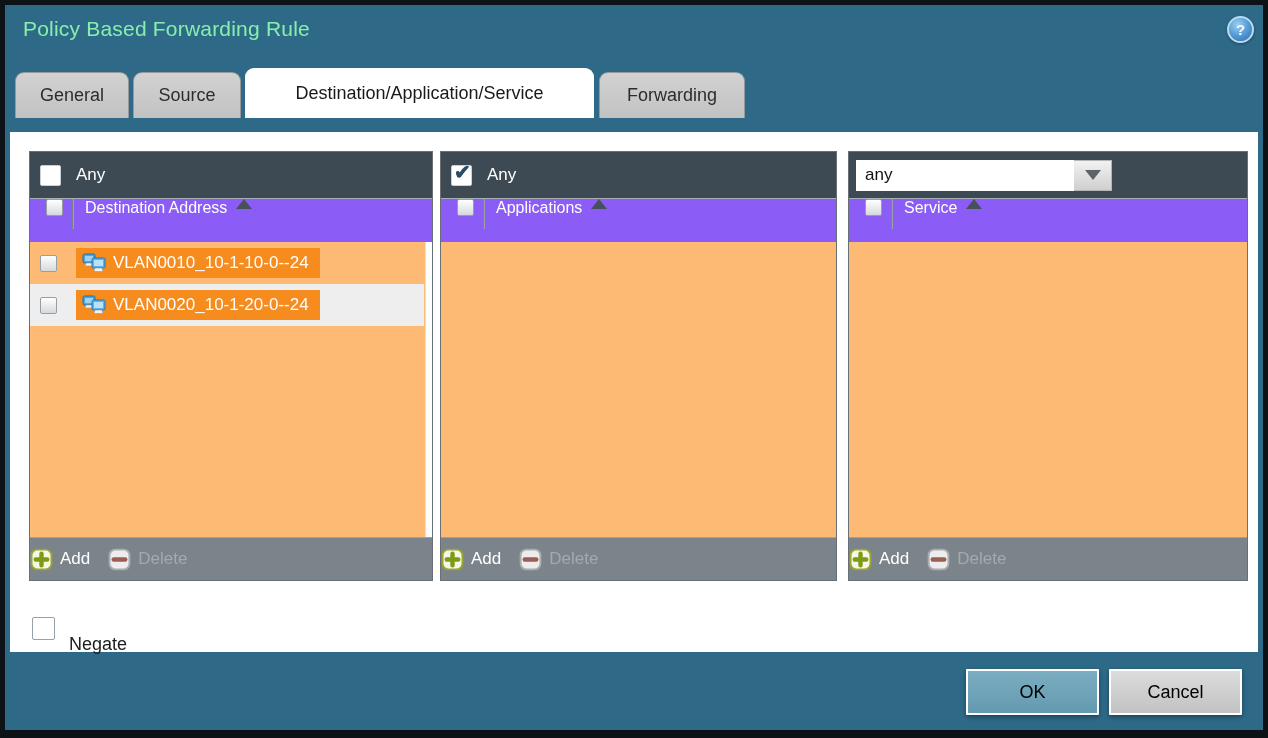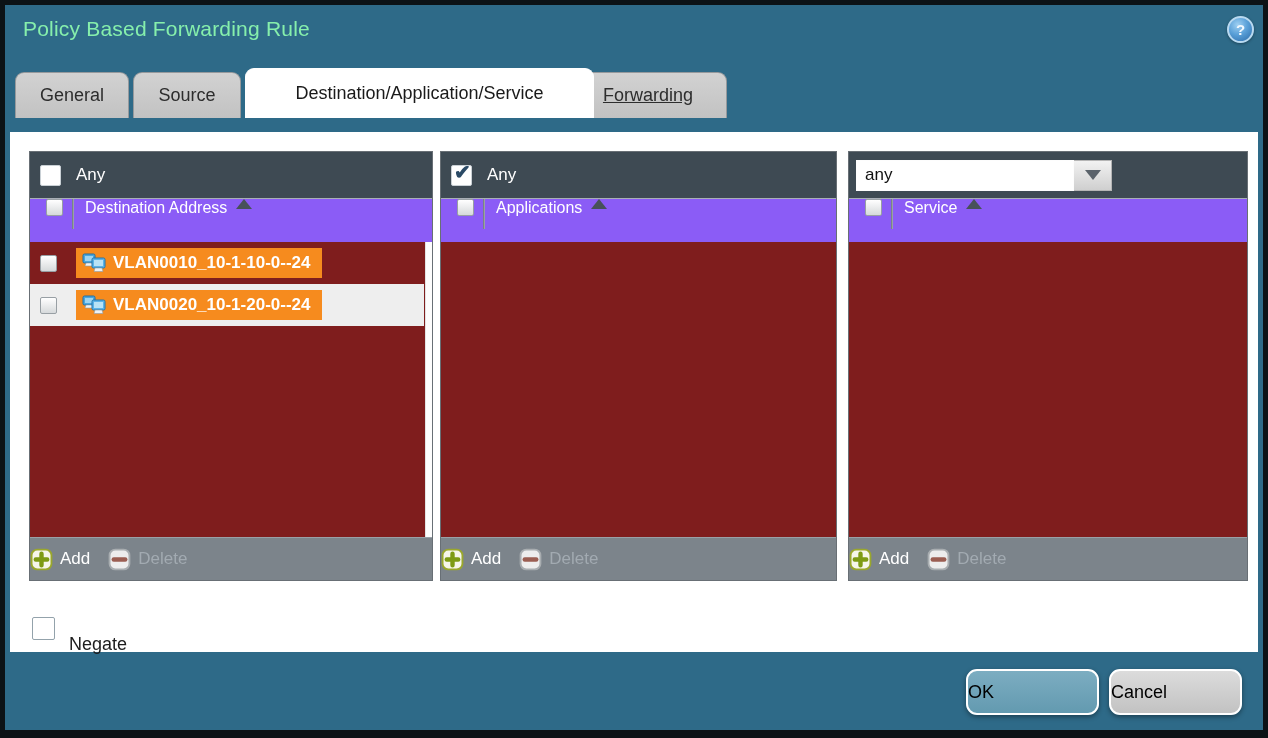--- a/index.html
+++ b/index.html
@@ -78,21 +78,21 @@
     width:1px; height:30px; background:#7a8288;
     margin-left:9px; margin-right:12px;
     box-shadow:1px 0 0 #9aa1a7;
   }
   .col-label { color:#fff; font-size:16px; }
   .sort-up-icon {
     width:0; height:0; margin-left:9px;
     border-left:8px solid transparent; border-right:8px solid transparent;
     border-bottom:10px solid #47515a;
   }
-  .plist { flex:1 1 auto; background:#7f1d1d; position:relative; overflow:hidden;font-weight:bold; }
+  .plist { flex:1 1 auto; background:#fdba74; position:relative; overflow:hidden; }
   .scroll-track {
     position:absolute; right:0; top:0; bottom:0; width:7px;
     background:#fdfdfd; border-left:1px solid #e3e3e3;
   }
   .lrow { height:42px; display:flex; align-items:center; padding-left:10px; width:calc(100% - 8px); }
   .lrow.alt { background:#eeeeee; }
   .addr-chip {
     margin-left:19px; height:30px; display:inline-flex; align-items:center; gap:7px;
     background:#f68b1e; padding:0 11px 0 6px; cursor:pointer;
   }
@@ -130,22 +130,22 @@
     display:flex; align-items:center; gap:14px;
   }
   .negate-checkbox {
     width:23px; height:23px; background:#fff; border:1px solid #93a2ab;
     border-radius:2px; cursor:pointer;
   }
   .negate-label { font-size:18px; color:#1c1c1c;margin-top:32px; }
   
   .dlg-btn {
     position:absolute; top:664px; width:133px; height:46px;
-    border:2px solid #fff; border-radius:11px;
-    display:flex; align-items:center; justify-content:flex-start;
+    border:2px solid #fff; border-radius:1px;
+    display:flex; align-items:center; justify-content:center;
     font-size:18px; color:#000; cursor:pointer;
     box-shadow:0 2px 5px rgba(0,0,0,.4);
   }
   .btn-ok { left:961px; background:linear-gradient(#7cadc1,#639ab0); }
   .btn-cancel { left:1104px; background:linear-gradient(#dcdcdc,#c2c2c2); }
 </style>
 </head>
 <body>
 
 <div class="screen">
@@ -157,21 +157,21 @@
 
   <div class="tab" style="left:10px; width:114px;">
     <span>General</span>
   </div>
   <div class="tab" style="left:128px; width:108px;">
     <span>Source</span>
   </div>
   <div class="tab active" style="left:240px; width:349px;">
     <span>Destination/Application/Service</span>
   </div>
-  <div class="tab" style="left:564px; width:158px;text-decoration:underline;">
+  <div class="tab" style="left:594px; width:146px;">
     <span>Forwarding</span>
   </div>
 
   <div class="content">
 
     <div class="panel" style="left:19px; width:404px;">
       <div class="panel-top">
         <div class="any-checkbox"></div>
         <div class="any-label">Any</div>
       </div>

